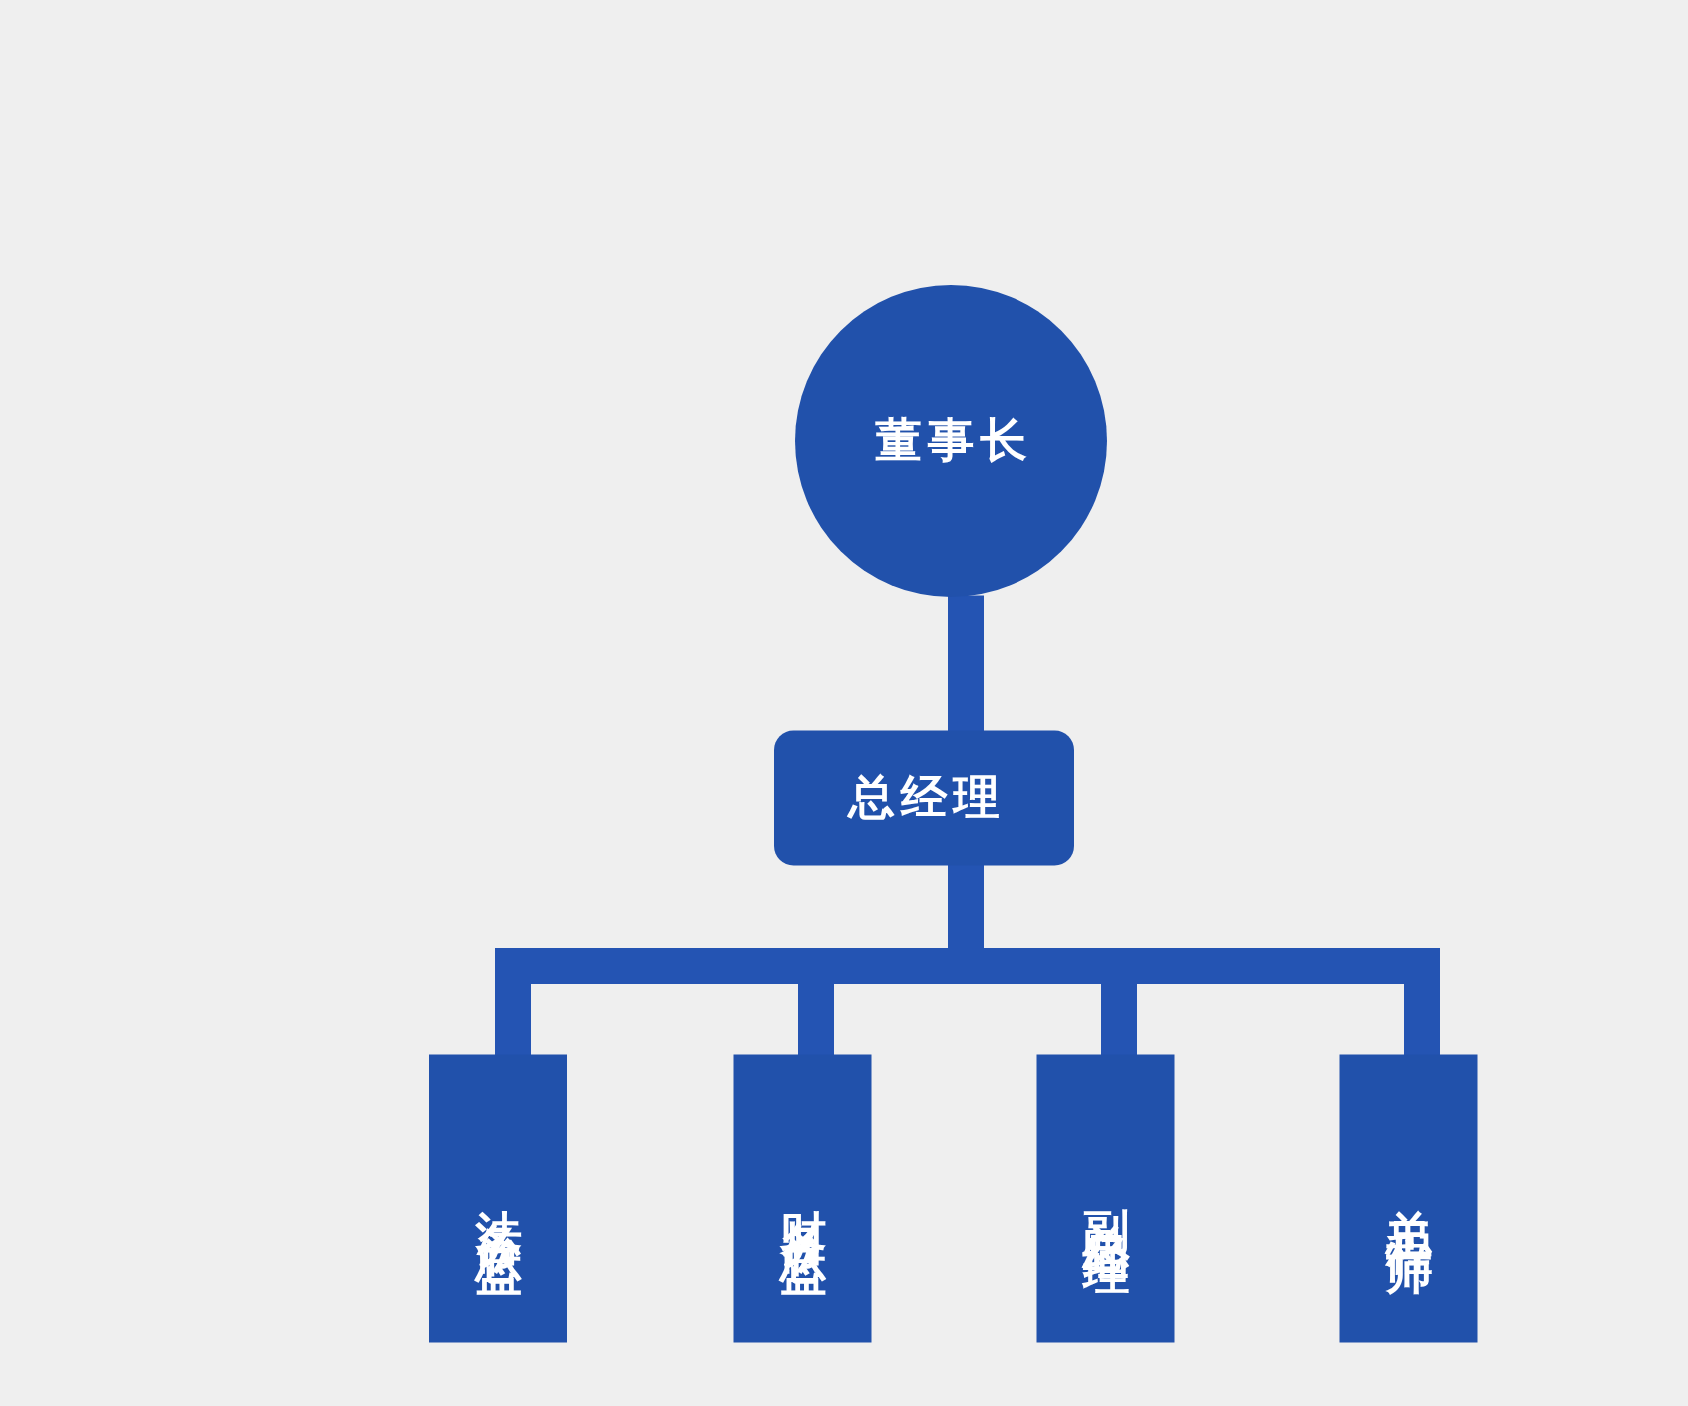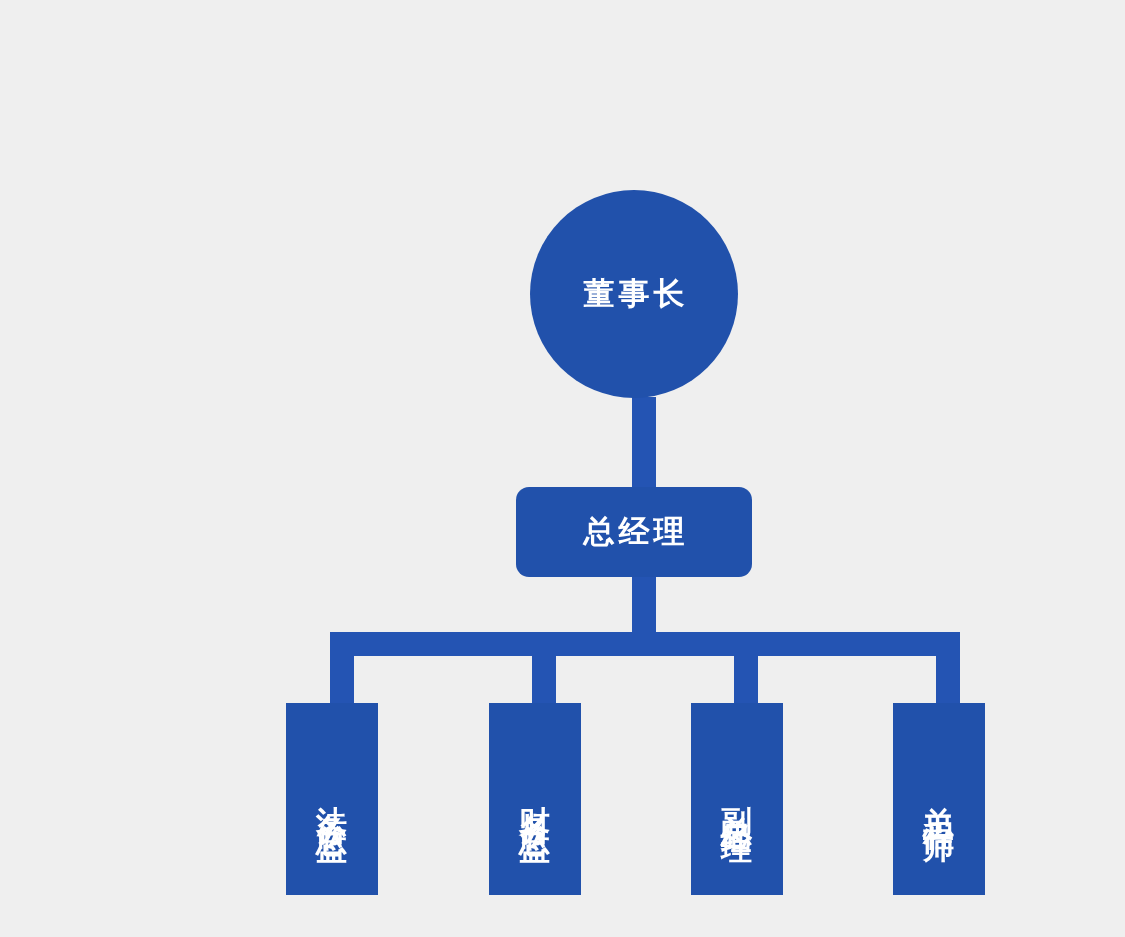--- a/index.html
+++ b/index.html
@@ -35,21 +35,21 @@
     left: 458px; top: 118px;
     width: 208px; height: 208px;
     border-radius: 50%;
     font-size: 31px;
     letter-spacing: 4px;
     text-indent: 4px; 
   }
 
   .node.rect-h {
     left: 444px; top: 415px;
-    width: 236px; height: 90px;
+    width: 200px; height: 90px;
     font-size: 31px;
     letter-spacing: 4px;
     text-indent: 4px;
     border-radius: 13px;
   }
 
   .node.rect-v {
     top: 631px;
     width: 92px; height: 192px;
     font-size: 31px;

